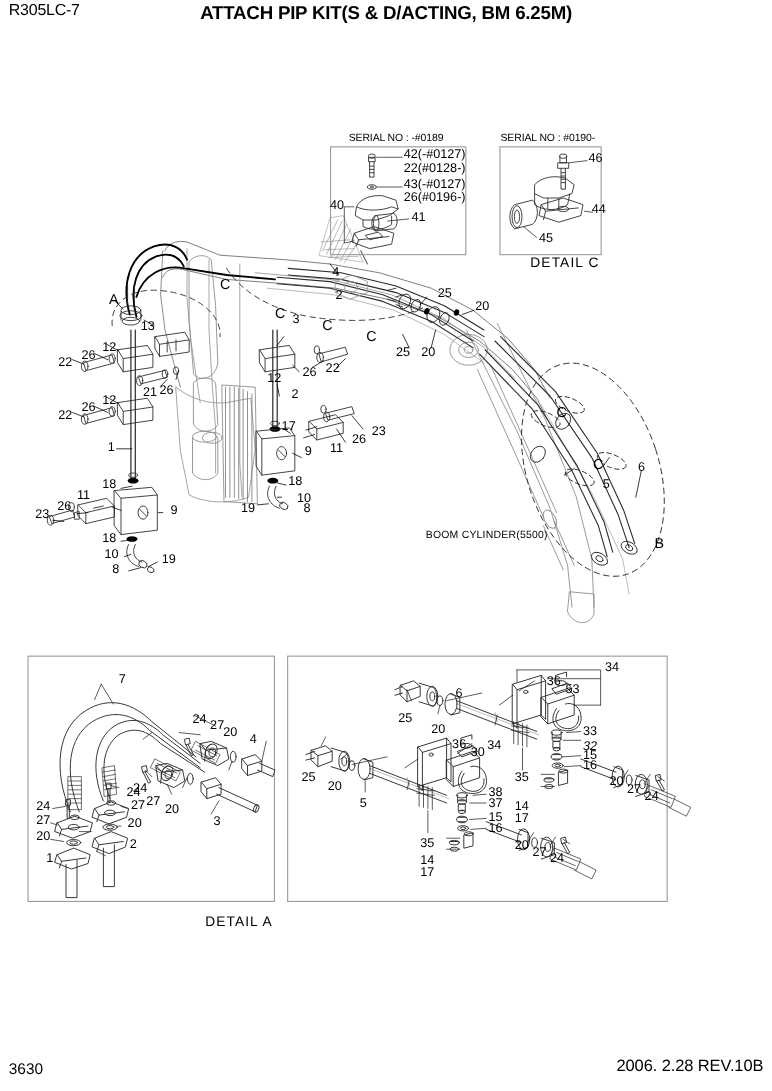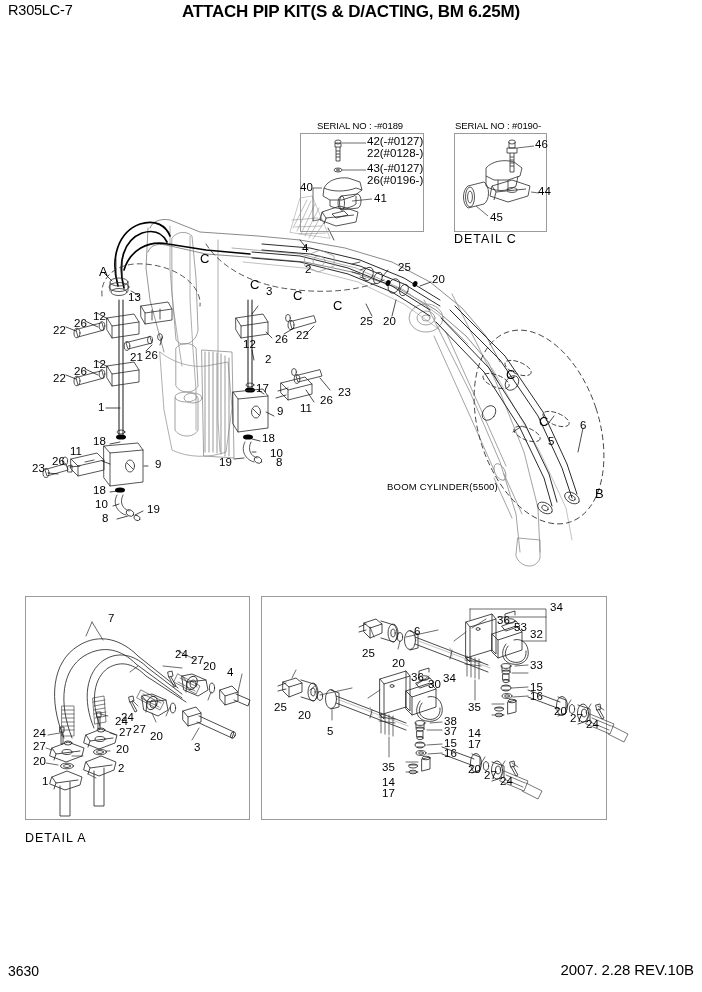--- a/index.html
+++ b/index.html
@@ -15,21 +15,21 @@
   #model-code{left:8px;top:2px;font-size:14.5px;letter-spacing:-0.2px;}
   #sheet-title{left:0;top:0;width:702px;text-align:center;font-size:17px;font-weight:600;
       letter-spacing:-0.2px;padding-top:2px;}
   
   #page-number{left:8px;top:963px;font-size:14px;}
   #revision{right:8px;top:961px;font-size:15px;letter-spacing:-0.1px;}
   
   .serial-note{font-size:9.5px;letter-spacing:-0.1px;white-space:nowrap;}
   
   .panel{border:1px solid #9a9a9a;background:transparent;}
-  .detail-caption{font-size:12.5px;letter-spacing:1px;text-align:left;}
+  .detail-caption{font-size:12.5px;letter-spacing:1px;text-align:right;}
   
   .cal{font-size:11.5px;line-height:1;white-space:nowrap;}
   .zone{font-size:13px;font-weight:400;}
   .cap-note{font-size:9.5px;letter-spacing:0.2px;white-space:nowrap;}
   svg{display:block;}
   .gfx{position:absolute;left:0;top:0;pointer-events:none;}
 </style>
 </head>
 <body>
 
@@ -723,21 +723,21 @@
         <path d="M450,659 L452,650"></path>
         <path d="M370,718 L372,710"></path>
       </g>
     </g>
   </svg>
 
   <div class="abs cal" style="left:550px;top:602px;">34</div>
   <div class="abs cal" style="left:497px;top:615px;">36</div>
   <div class="abs cal" style="left:514px;top:622px;">53</div>
   <div class="abs cal" style="left:530px;top:660px;">33</div>
-  <div class="abs cal" style="left:530px;top:629px;">32</div>
+  <div class="abs cal" style="left:530px;top:674px;font-style:italic;">32</div>
   <div class="abs cal" style="left:530px;top:682px;">15</div>
   <div class="abs cal" style="left:530px;top:691px;">16</div>
   <div class="abs cal" style="left:468px;top:702px;">35</div>
 
   <div class="abs cal" style="left:468px;top:728px;">14</div>
   <div class="abs cal" style="left:468px;top:739px;">17</div>
   <div class="abs cal" style="left:362px;top:648px;">25</div>
   <div class="abs cal" style="left:392px;top:658px;">20</div>
   <div class="abs cal" style="left:414px;top:626px;">6</div>
   <div class="abs cal" style="left:554px;top:706px;">20</div>
@@ -756,15 +756,15 @@
   <div class="abs cal" style="left:382px;top:788px;">17</div>
   <div class="abs cal" style="left:274px;top:702px;">25</div>
   <div class="abs cal" style="left:298px;top:710px;">20</div>
   <div class="abs cal" style="left:327px;top:726px;">5</div>
   <div class="abs cal" style="left:468px;top:764px;">20</div>
   <div class="abs cal" style="left:484px;top:770px;">27</div>
   <div class="abs cal" style="left:500px;top:776px;">24</div>
 
 
   <div class="abs" id="page-number">3630</div>
-  <div class="abs" id="revision">2007. 2.28  REV.10B</div>
+  <div class="abs" id="revision">2006. 2.28  REV.10B</div>
 
 </div>
 
 </body></html>

